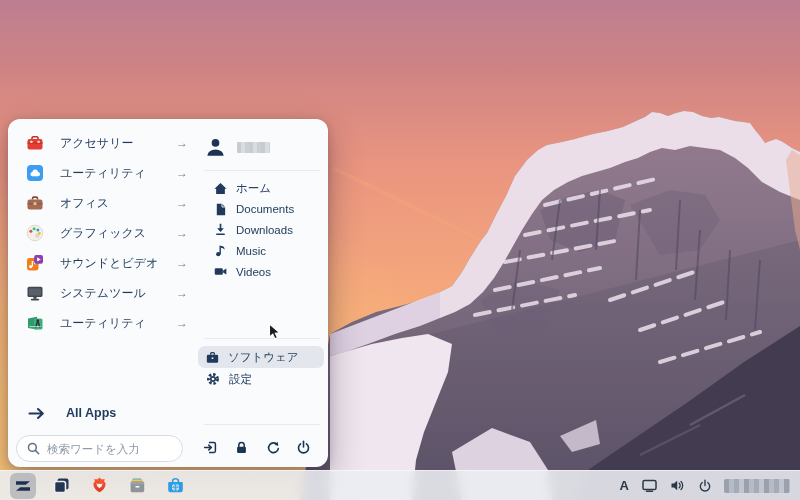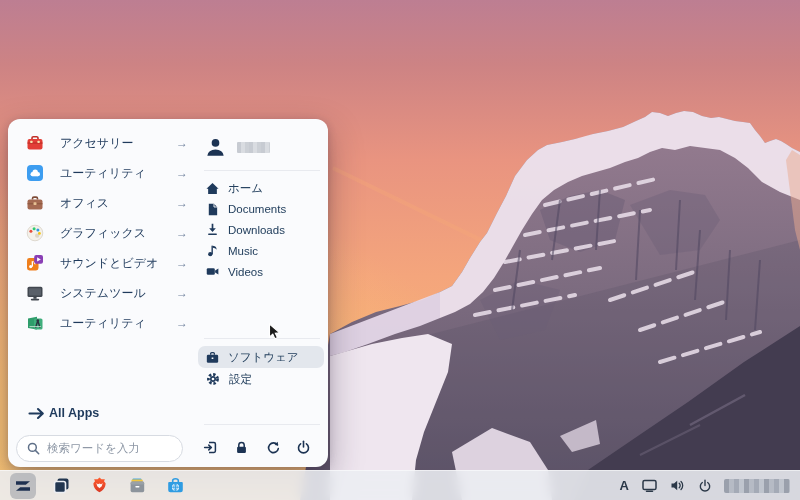--- a/index.html
+++ b/index.html
@@ -29,37 +29,37 @@
   .menu { position:absolute; left:8px; top:119px; width:320px; height:348px;
     background:#fafbfd; border-radius:12px; z-index:5;
     box-shadow:0 14px 34px rgba(45,32,58,0.38), 0 2px 8px rgba(45,32,58,0.22); }
 
   .cat-col { position:absolute; left:10px; top:9px; width:178px; }
   .cat-row { height:30px; display:flex; align-items:center; padding:0 8px; border-radius:8px; cursor:default; }
   .cat-icon { width:18px; height:18px; flex:0 0 18px; }
   .cat-label { margin-left:16px; font-size:12px; color:#1f3a5c; }
   .cat-arrow { margin-left:auto; color:#70829e; font-size:12px; line-height:1; }
 
-  .all-apps { position:absolute; left:20px; top:279px; height:30px; display:flex; align-items:center; gap:4px; }
+  .all-apps { position:absolute; left:20px; top:279px; height:30px; display:flex; align-items:center; gap:21px; }
   .all-apps-label { font-size:12.5px; font-weight:700; color:#1f3a5c; }
 
   .search { position:absolute; left:8px; top:316px; width:167px; height:27px;
     background:#ffffff; border:1px solid #d7dbe2; border-radius:14px;
     display:flex; align-items:center; padding:0 10px; gap:7px; }
   .search input { border:none; outline:none; background:transparent; width:118px;
-    font-size:11.5px; color:#33475f; font-family:Liberation Mono, monospace; }
+    font-size:11.5px; color:#33475f; font-family:Liberation Sans, sans-serif; }
   .search input::placeholder { color:#8d97a5; }
 
   .user-row { position:absolute; left:196px; top:16px; height:24px; display:flex; align-items:center; gap:10px; }
   .name-censor { width:33px; height:11px;
     background-image:repeating-linear-gradient(90deg,#c7cbd2 0 4px,#d9dce1 4px 8px,#ccd0d6 8px 12px); border-radius:1px; }
 
   .divider { position:absolute; left:196px; width:116px; height:1px; background:#e8eaef; }
 
-  .places { position:absolute; left:192px; top:59px; width:124px; }
+  .places { position:absolute; left:200px; top:59px; width:124px; }
   .place-row { height:20.8px; display:flex; align-items:center; gap:9px; padding-left:6px; border-radius:6px; }
   .place-label { font-size:11.5px; color:#24405e; }
 
   .apps-list { position:absolute; left:190px; top:227px; width:126px; }
   .app-row { height:22px; display:flex; align-items:center; gap:9px; padding-left:8px; border-radius:7px;font-family:Liberation Mono, monospace; }
   .app-row.hl { background:#e3e7ed; }
   .app-label { font-size:11.5px; color:#24405e; }
 
   .session { position:absolute; left:190px; top:316px; width:118px; display:flex; justify-content:space-between; }
   .sess-btn { width:24px; height:24px; display:flex; align-items:center; justify-content:center; border-radius:6px; }

